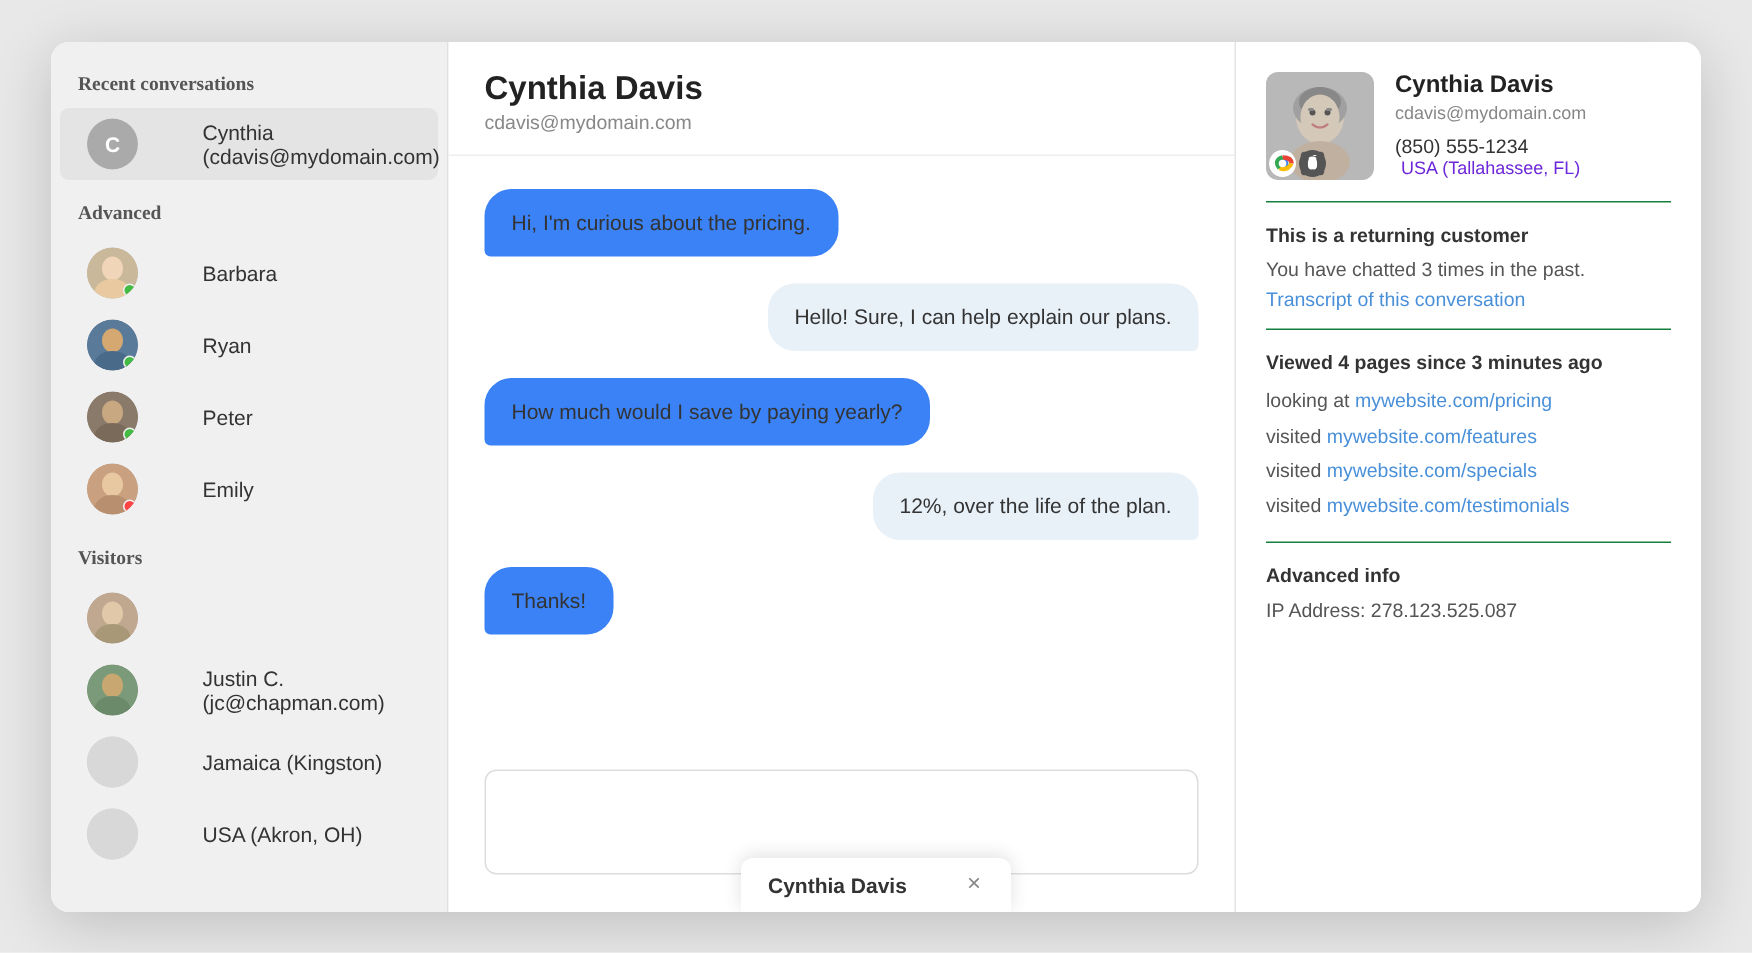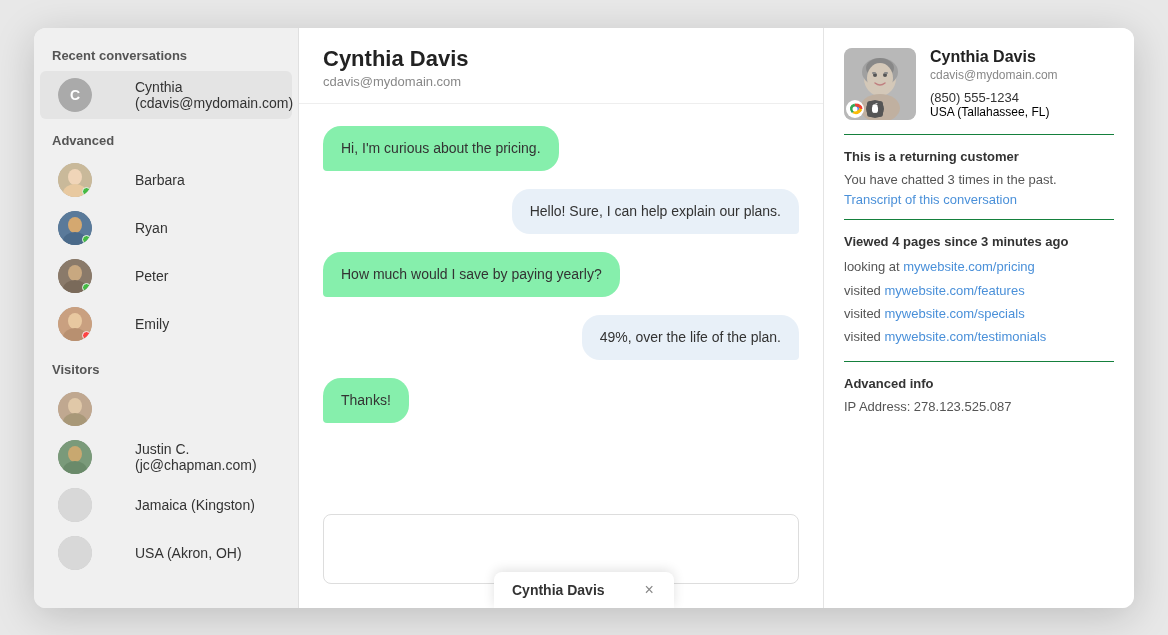--- a/index.html
+++ b/index.html
@@ -29,20 +29,21 @@
       background: #f0f0f0;
       padding: 20px 0 0 0;
       flex-shrink: 0;
       border-right: 1px solid #e0e0e0;
     }
     .sidebar-section-title {
       font-size: 13px;
       font-weight: 600;
       color: #555;
       padding: 0 18px 8px 18px;
+      font-family: Liberation Serif, serif;
     }
     .sidebar-item {
       display: flex;
       align-items: center;
       padding: 7px 18px;
       cursor: pointer;
       border-radius: 6px;
       margin: 0 6px;
     }
     .sidebar-item.active { background: #e4e4e4; }
@@ -115,21 +116,21 @@
     }
     .msg-bubble {
       max-width: 65%;
       padding: 12px 18px;
       border-radius: 18px;
       font-size: 14px;
       color: #333;
       line-height: 1.5;
     }
     .msg-left {
-      background: #86efac;
+      background: #3b82f6;
       align-self: flex-start;
       border-bottom-left-radius: 4px;
     }
     .msg-right {
       background: #e8f0f8;
       align-self: flex-end;
       border-bottom-right-radius: 4px;
     }
     .chat-input-area {
       padding: 12px 24px 20px 24px;
@@ -193,21 +194,22 @@
       color: #888;
       margin-top: 2px;
     }
     .contact-info-phone {
       font-size: 13px;
       color: #333;
       margin-top: 8px;
     }
     .contact-info-location {
       font-size: 12px;
-      color: #000000;
+      color: #6d28d9;
+      text-align: center;
     }
     .panel-section {
       border-top: 1px solid #15803d;
       padding: 14px 0 6px 0;
       margin-top: 6px;
     }
     .panel-section-title {
       font-size: 13px;
       font-weight: 700;
       color: #333;
@@ -389,21 +391,21 @@
 
   <div class="chat-main">
     <div class="chat-header">
       <div class="chat-header-name">Cynthia Davis</div>
       <div class="chat-header-email">cdavis@mydomain.com</div>
     </div>
     <div class="chat-messages">
       <div class="msg-bubble msg-left">Hi, I'm curious about the pricing.</div>
       <div class="msg-bubble msg-right">Hello! Sure, I can help explain our plans.</div>
       <div class="msg-bubble msg-left">How much would I save by paying yearly?</div>
-      <div class="msg-bubble msg-right">49%, over the life of the plan.</div>
+      <div class="msg-bubble msg-right">12%, over the life of the plan.</div>
       <div class="msg-bubble msg-left">Thanks!</div>
     </div>
     <div class="chat-input-area">
       <textarea class="chat-input" placeholder="" style=""></textarea>
     </div>
   </div>
 
   <div class="right-panel">
     <div class="contact-header">
       <div class="contact-avatar">

